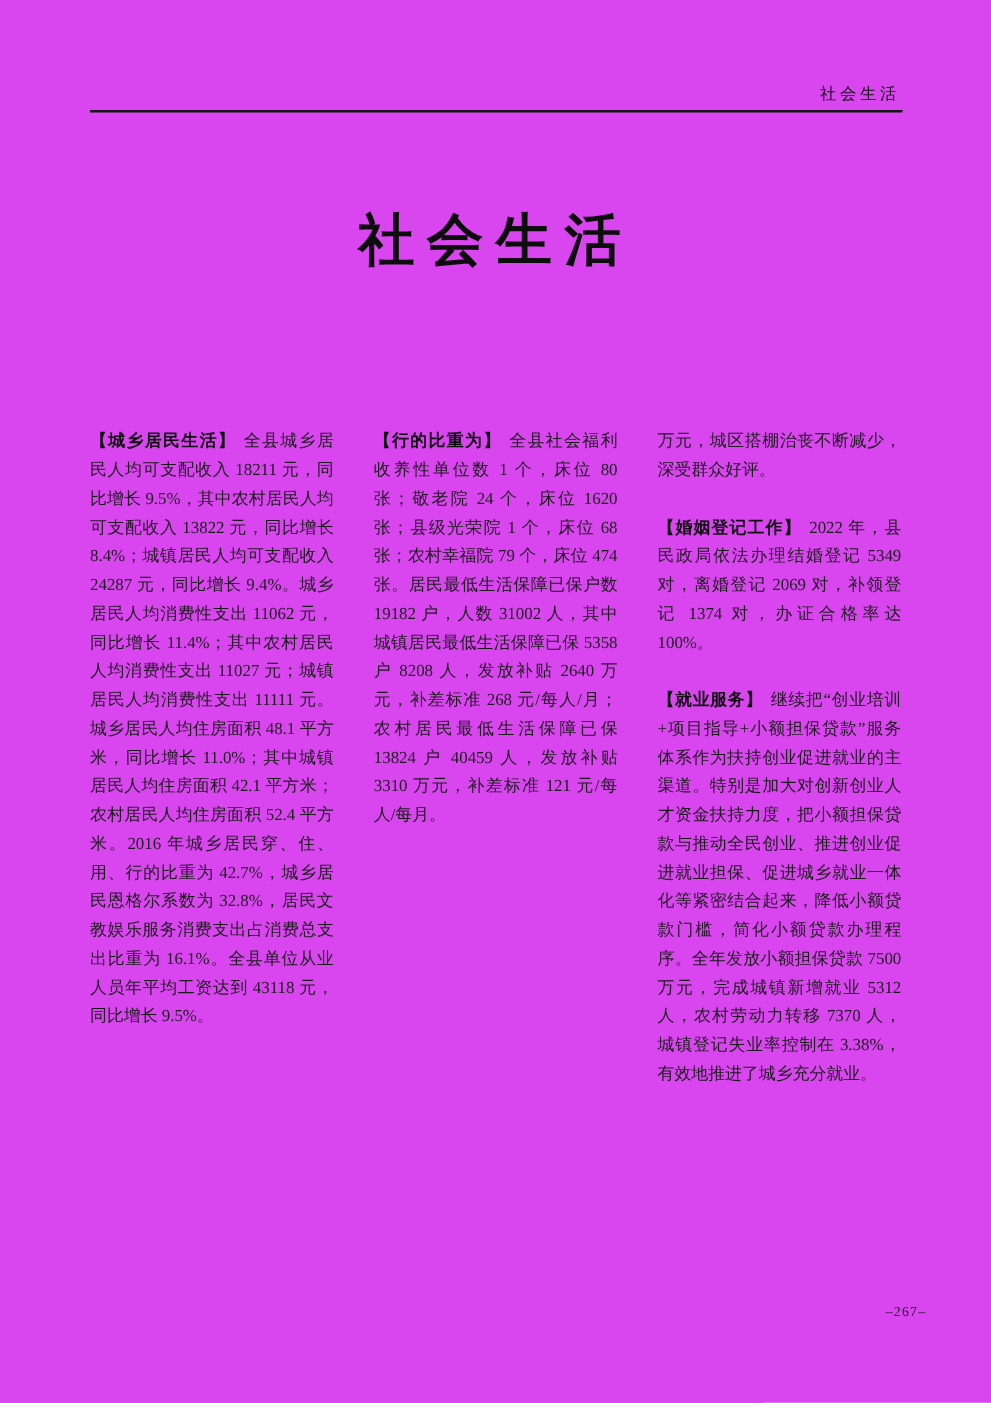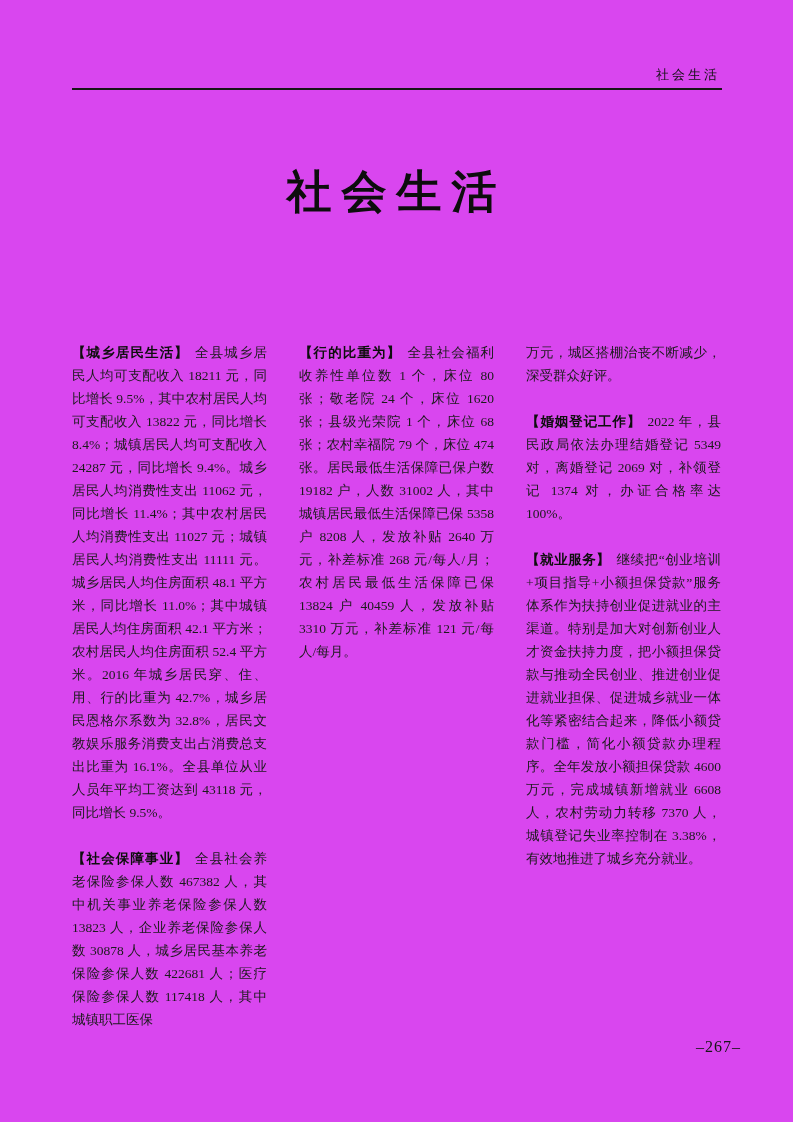--- a/index.html
+++ b/index.html
@@ -60,50 +60,49 @@
   .block { margin: 0 0 23px 0; }
   .block:last-child { margin-bottom: 0; }
   .heading {
     font-weight: bold;
     color: #0e0e0e;
   }
   .heading:not(:empty) { margin-right: 0.45em; }
   .page-num {
     position: absolute;
     bottom: 66px; right: 52px;
-    font-size: 16px;
+    font-size: 11px;
     letter-spacing: 1px;
     color: #161616;
   }
 </style>
 </head>
 <body>
 
 <div class="page">
 
   <div class="running-head">社会生活</div>
 
   <div class="head-rule"></div>
 
   <h1 class="doc-title">社会生活</h1>
 
   <div class="columns">
 
     <div class="col">
       <p class="block"><span class="heading">【城乡居民生活】</span><span>全县城乡居民人均可支配收入 18211 元，同比增长 9.5%，其中农村居民人均可支配收入 13822 元，同比增长 8.4%；城镇居民人均可支配收入 24287 元，同比增长 9.4%。城乡居民人均消费性支出 11062 元，同比增长 11.4%；其中农村居民人均消费性支出 11027 元；城镇居民人均消费性支出 11111 元。城乡居民人均住房面积 48.1 平方米，同比增长 11.0%；其中城镇居民人均住房面积 42.1 平方米；农村居民人均住房面积 52.4 平方米。2016 年城乡居民穿、住、用、行的比重为 42.7%，城乡居民恩格尔系数为 32.8%，居民文教娱乐服务消费支出占消费总支出比重为 16.1%。全县单位从业人员年平均工资达到 43118 元，同比增长 9.5%。</span></p>
-      <p class="block"><span class="heading">【社会保障事业】</span><span>全县社会养老保险参保人数 467382 人，其中机关事业养老保险参保人数 13823 人，企业养老保险参保人数 30878 人，城乡居民基本养老保险参保人数 422681 人；医疗保险参保人数 117418 人，其中城镇职工医保</span></p>
     </div>
 
     <div class="col">
       <p class="block"><span class="heading">【行的比重为】</span><span>全县社会福利收养性单位数 1 个，床位 80 张；敬老院 24 个，床位 1620 张；县级光荣院 1 个，床位 68 张；农村幸福院 79 个，床位 474 张。居民最低生活保障已保户数 19182 户，人数 31002 人，其中城镇居民最低生活保障已保 5358 户 8208 人，发放补贴 2640 万元，补差标准 268 元/每人/月；农村居民最低生活保障已保 13824 户 40459 人，发放补贴 3310 万元，补差标准 121 元/每人/每月。</span></p>
     </div>
 
     <div class="col">
       <p class="block"><span class="heading"></span><span>万元，城区搭棚治丧不断减少，深受群众好评。</span></p>
       <p class="block"><span class="heading">【婚姻登记工作】</span><span>2022 年，县民政局依法办理结婚登记 5349 对，离婚登记 2069 对，补领登记 1374 对，办证合格率达 100%。</span></p>
-      <p class="block"><span class="heading">【就业服务】</span><span>继续把“创业培训+项目指导+小额担保贷款”服务体系作为扶持创业促进就业的主渠道。特别是加大对创新创业人才资金扶持力度，把小额担保贷款与推动全民创业、推进创业促进就业担保、促进城乡就业一体化等紧密结合起来，降低小额贷款门槛，简化小额贷款办理程序。全年发放小额担保贷款 4600 万元，完成城镇新增就业 6608 人，农村劳动力转移 7370 人，城镇登记失业率控制在 3.38%，有效地推进了城乡充分就业。</span></p>
+      <p class="block"><span class="heading">【就业服务】</span><span>继续把“创业培训+项目指导+小额担保贷款”服务体系作为扶持创业促进就业的主渠道。特别是加大对创新创业人才资金扶持力度，把小额担保贷款与推动全民创业、推进创业促进就业担保、促进城乡就业一体化等紧密结合起来，降低小额贷款门槛，简化小额贷款办理程序。全年发放小额担保贷款 7500 万元，完成城镇新增就业 5312 人，农村劳动力转移 7370 人，城镇登记失业率控制在 3.38%，有效地推进了城乡充分就业。</span></p>
     </div>
 
   </div>
 
   <div class="page-num">–267–</div>
 
 </div>
 
 </body></html>

